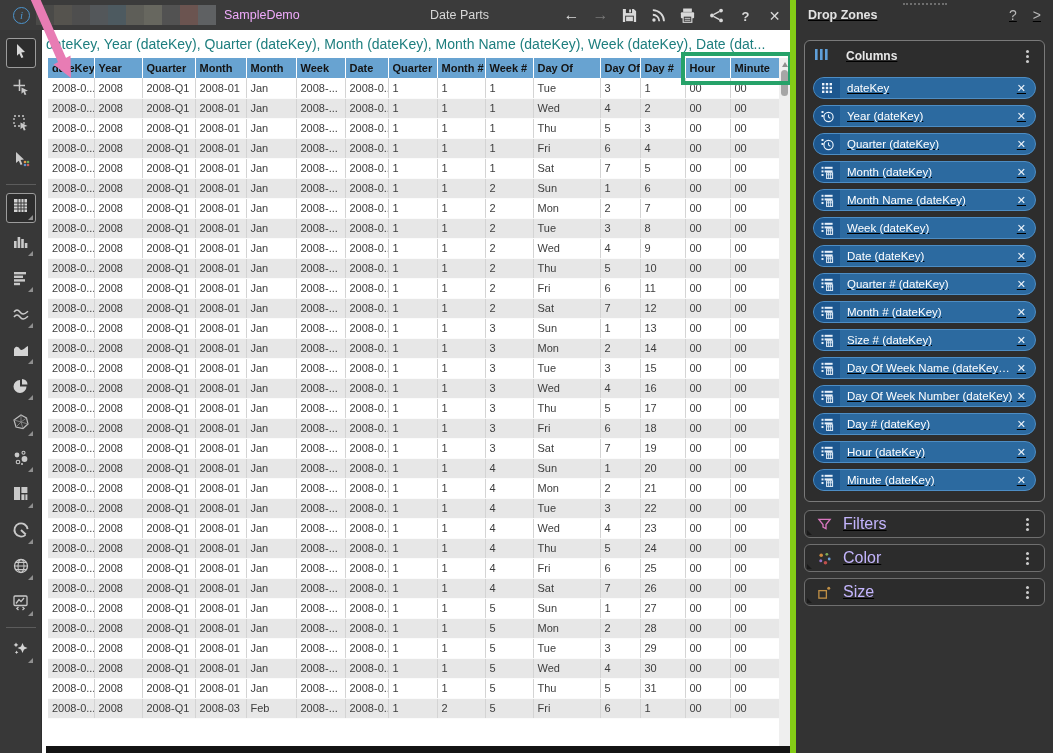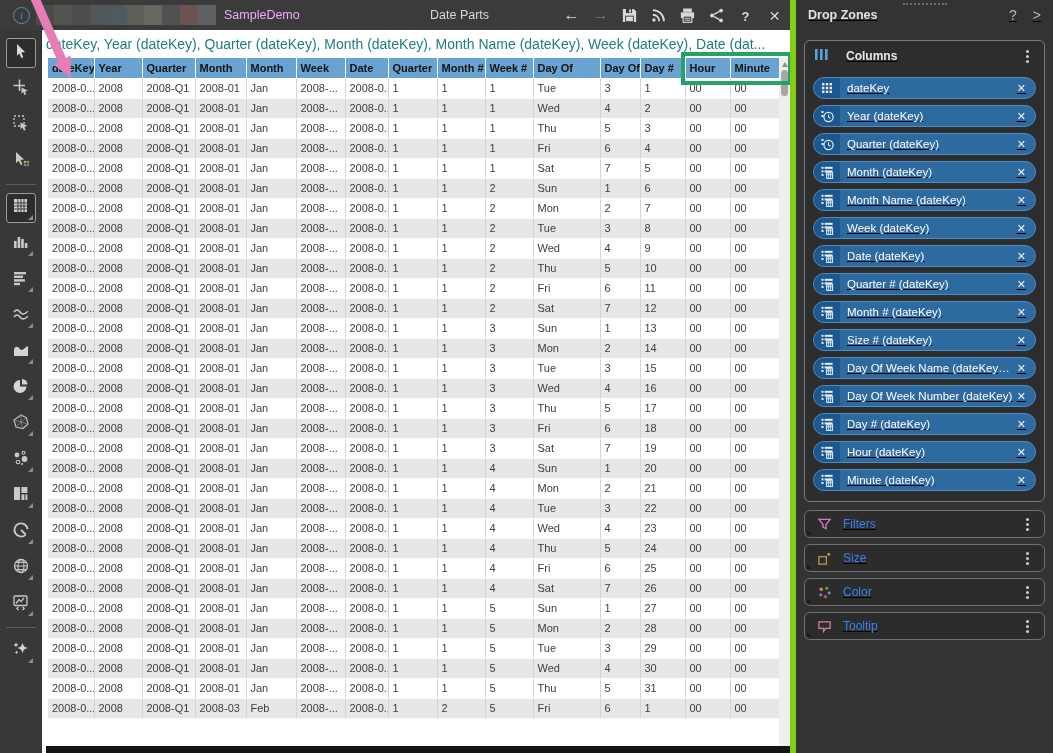--- a/index.html
+++ b/index.html
@@ -73,21 +73,21 @@
     overflow:hidden;text-overflow:ellipsis;}
   .pill-x{padding:0 9px 0 4px;color:#eef4fa;font-size:11px;}
   .kebab{width:14px;height:16px;display:flex;align-items:center;justify-content:center;}
   .kebab i{display:block;width:3px;height:3px;border-radius:50%;background:#cccccc;
     box-shadow:0 -5px 0 #cccccc,0 5px 0 #cccccc;}
   .zone{margin:6px 8px;height:28px;border:1px solid #6f6f6f;border-radius:6px;background:#2c2c2c;
     display:flex;align-items:center;padding:0 10px;position:relative;}
   .zone::after{content:"";position:absolute;left:2px;bottom:2px;
     border-left:5px solid #1b1b1b;border-top:5px solid transparent;}
   .zone-ic{width:18px;display:flex;align-items:center;justify-content:center;}
-  .zone-label{flex:1;color:#3b82f6;font-size:12px;margin-left:10px;}
+  .zone-label{flex:1;color:#c4b5fd;font-size:16px;margin-left:10px;}
 </style>
 </head>
 <body>
 
 <div class="app">
 
   <div class="topbar">
     <div class="info">i</div>
     <div class="redacted" id="redacted">
         <div style="background:#4a4a48"></div>
@@ -1160,50 +1160,39 @@
             </svg>
           </span>
     <span class="zone-label">Filters</span>
     <span class="kebab">
             <i></i>
           </span>
   </div>
   <div class="zone">
     <span class="zone-ic">
             <svg width="15" height="15" viewBox="0 0 16 16">
-              <rect x="2" y="6" width="8" height="8" fill="none" stroke="#c08f45" stroke-width="1.4"></rect>
-              <circle cx="12.5" cy="3.5" r="1.6" fill="#c08f45"></circle>
-            </svg>
-          </span>
-    <span class="zone-label">Size</span>
-    <span class="kebab">
-            <i></i>
-          </span>
-  </div>
-  <div class="zone">
-    <span class="zone-ic">
-            <svg width="15" height="15" viewBox="0 0 16 16">
               <circle cx="4.5" cy="4.5" r="1.9" fill="#cf8a3e"></circle>
               <circle cx="10.5" cy="3.5" r="1.5" fill="#7fae57"></circle>
               <circle cx="13" cy="8.5" r="1.5" fill="#6a9fd8"></circle>
               <circle cx="4" cy="10.5" r="1.6" fill="#9673c9"></circle>
               <circle cx="9" cy="12.5" r="1.9" fill="#c0504d"></circle>
             </svg>
           </span>
     <span class="zone-label">Color</span>
     <span class="kebab">
             <i></i>
           </span>
   </div>
   <div class="zone">
     <span class="zone-ic">
             <svg width="15" height="15" viewBox="0 0 16 16">
-              <path d="M2 3 H14 V10 H9 L7 13.2 V10 H2 Z" fill="none" stroke="#d9848e" stroke-width="1.3"></path>
+              <rect x="2" y="6" width="8" height="8" fill="none" stroke="#c08f45" stroke-width="1.4"></rect>
+              <circle cx="12.5" cy="3.5" r="1.6" fill="#c08f45"></circle>
             </svg>
           </span>
-    <span class="zone-label">Tooltip</span>
+    <span class="zone-label">Size</span>
     <span class="kebab">
             <i></i>
           </span>
   </div>
       </div>
   </div>
 </div>
 
 </body></html>

